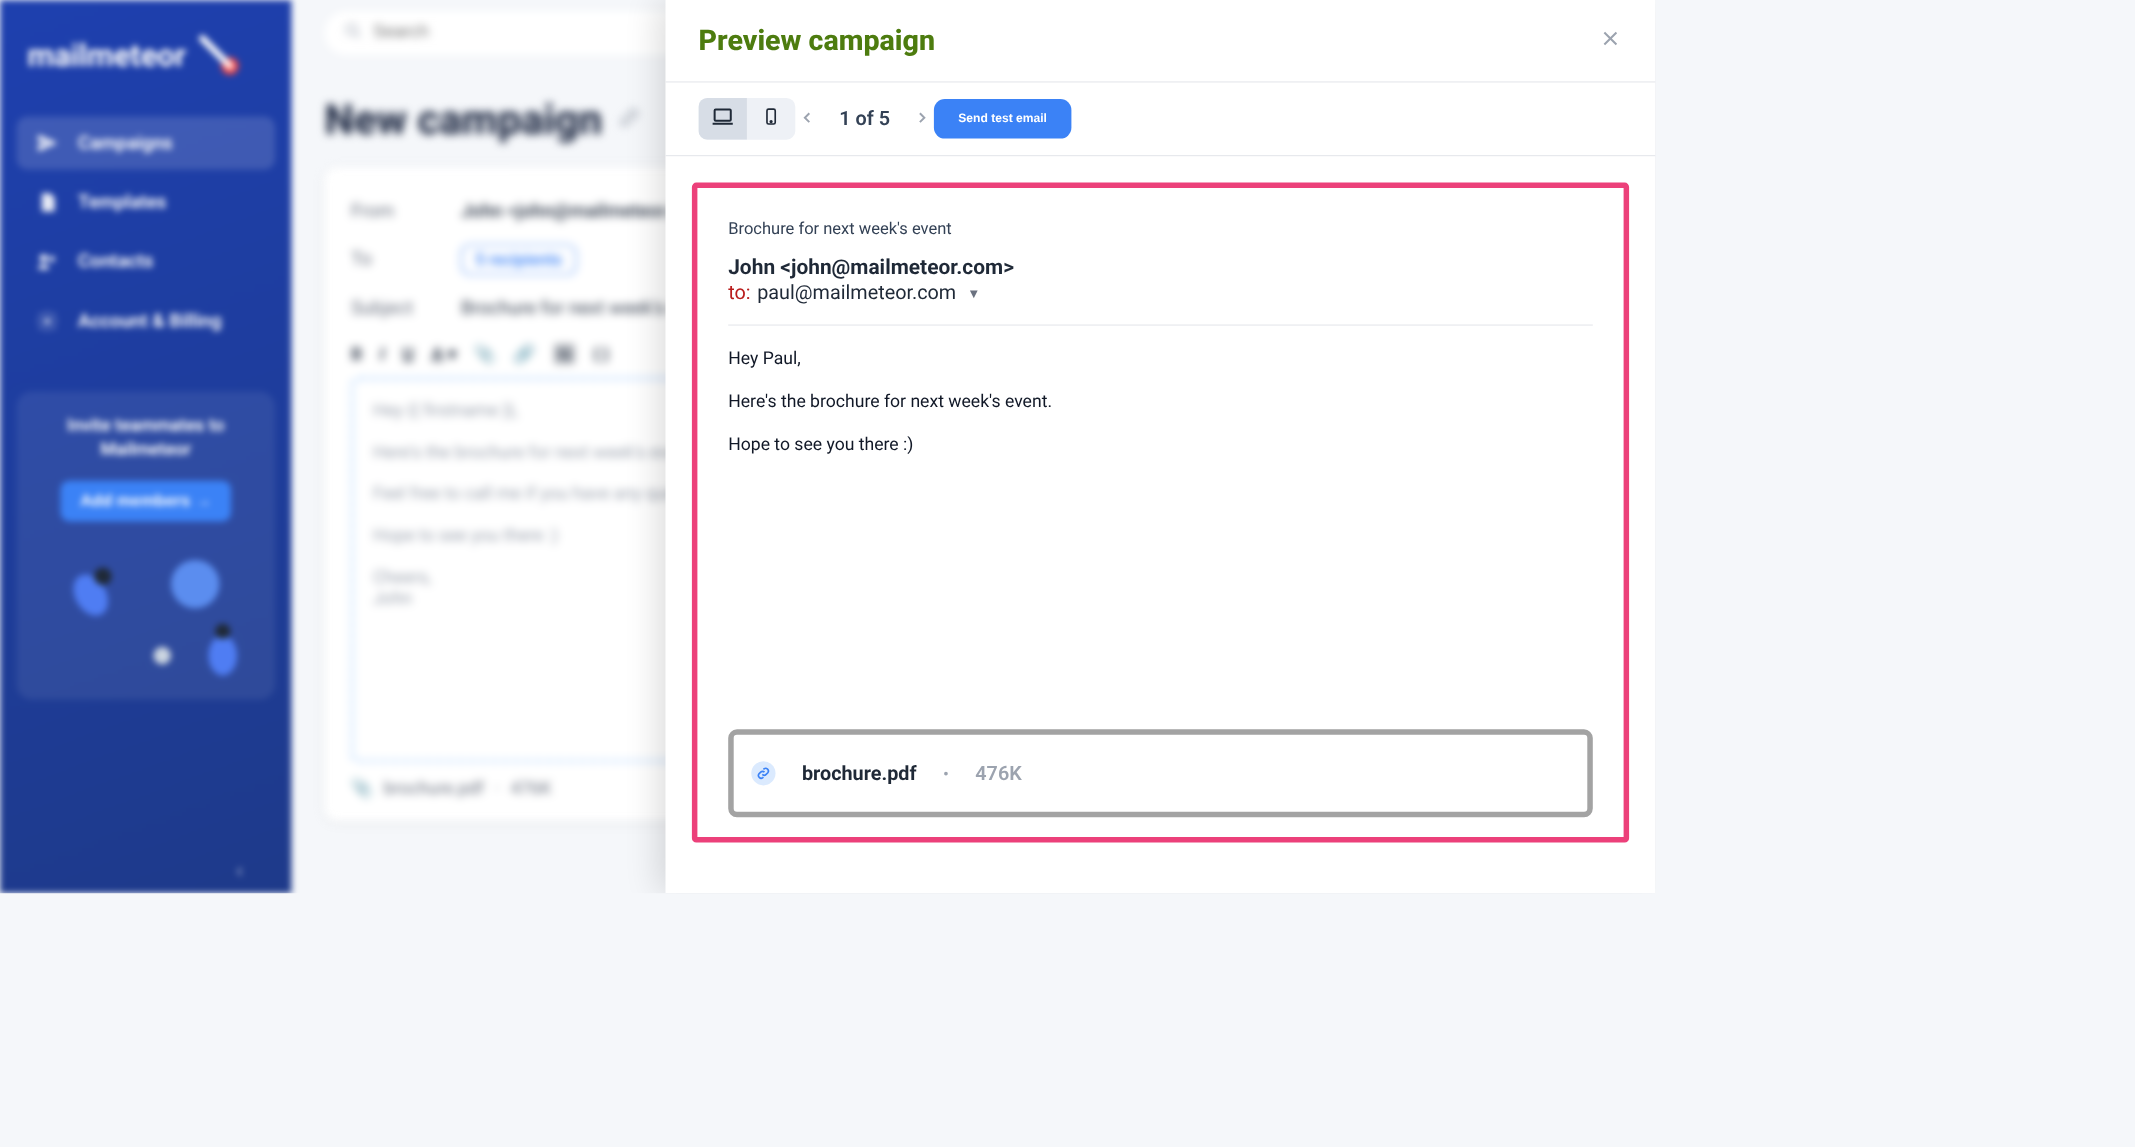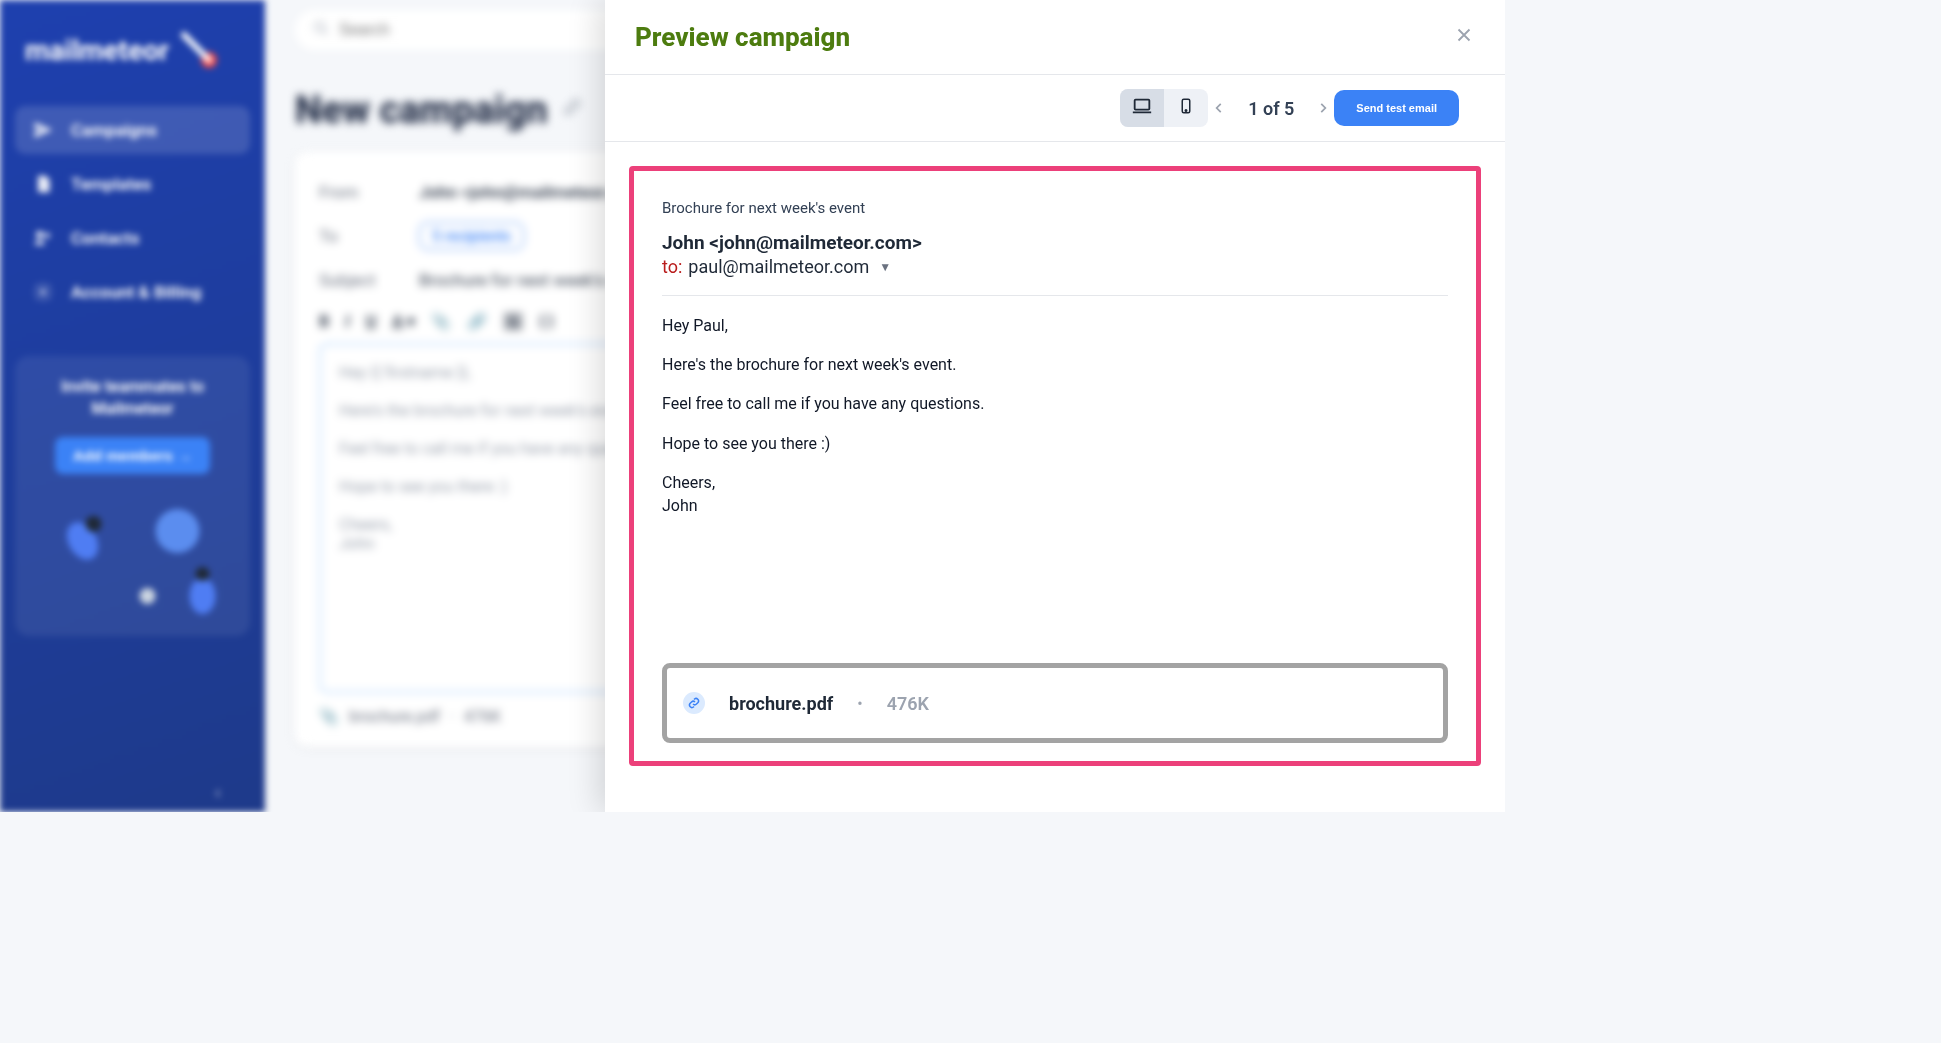--- a/index.html
+++ b/index.html
@@ -27,21 +27,21 @@
 .field-row .label { width: 70px; color: #6b7280; }
 .recipients-pill { border: 1.5px solid #3b82f6; color: #3b82f6; border-radius: 8px; padding: 4px 12px; font-weight: 600; font-size: 15px; }
 .toolbar { display: flex; gap: 16px; padding: 12px 0; color: #374151; font-weight: 700; }
 .editor-body { border: 2px dashed #93c5fd; border-radius: 8px; padding: 18px; min-height: 350px; color: #9ca3af; }
 
 
 .modal { position: absolute; right: 0; top: 0; width: 900px; height: 100%; background: #fff; box-shadow: -6px 0 30px rgba(0,0,0,0.15); display: flex; flex-direction: column; }
 .modal-header { display: flex; align-items: center; justify-content: space-between; padding: 22px 30px; border-bottom: 1px solid #e5e7eb; }
 .modal-title { font-size: 26px; font-weight: 800; color: #4d7c0f; }
 .close-x { color: #9ca3af; cursor: pointer; }
-.modal-subheader { display: flex; align-items: center; justify-content: flex-end; padding: 14px 46px; border-bottom: 1px solid #e5e7eb; }
+.modal-subheader { display: flex; align-items: center; justify-content: flex-start; padding: 14px 30px; border-bottom: 1px solid #e5e7eb; }
 .device-toggle { display: flex; background: #eef1f6; border-radius: 8px; overflow: hidden; }
 .device-btn { width: 44px; height: 38px; display: flex; align-items: center; justify-content: center; cursor: pointer; color: #1f2937; }
 .device-btn.active { background: #d7dde6; }
 .pager { display: flex; align-items: center; gap: 18px; color: #334155; font-weight: 600; font-size: 18px; }
 .chev { color: #9ca3af; cursor: pointer; padding: 4px; }
 .send-test-btn { background: #3b82f6; color: #fff; border: none; padding: 12px 22px; border-radius: 10px; font-size: 11px; font-weight: 700; cursor: pointer; }
 .preview-wrap { flex: 1; padding: 24px; overflow: auto; }
 .preview-frame { border: 5px solid #ec407a; border-radius: 4px; padding: 28px 28px 18px; min-height: 600px; display: flex; flex-direction: column; }
 .email-subject { font-size: 15px; color: #334155; margin-bottom: 14px; }
 .email-from { font-weight: 700; font-size: 19px; color: #1f2937; }
@@ -241,24 +241,21 @@
       <div class="email-from">John &lt;john@mailmeteor.com&gt;</div>
       <div class="email-to-row">
         <span class="email-to-label">to:</span>
         <span>paul@mailmeteor.com</span>
         <span class="email-to-caret">▼</span>
       </div>
       <hr class="sep">
       <div class="email-body">
         <p>Hey Paul,</p>
         <p>Here's the brochure for next week's event.</p>
-        <p>Feel free to call me if you have any questions.</p>
         <p>Hope to see you there :)</p>
-        <p style="white-space:pre-line">Cheers,
-John</p>
       </div>
 
       <div class="attachment">
         <span class="attach-icon">
           <svg width="12" height="12" viewBox="0 0 24 24" fill="none" stroke="#3b82f6" stroke-width="3">
               <path d="M10 14a5 5 0 0 0 7 0l3-3a5 5 0 0 0-7-7l-1 1"></path>
               <path d="M14 10a5 5 0 0 0-7 0l-3 3a5 5 0 0 0 7 7l1-1"></path>
             </svg>
         </span>
         <span class="attach-name">brochure.pdf</span>

